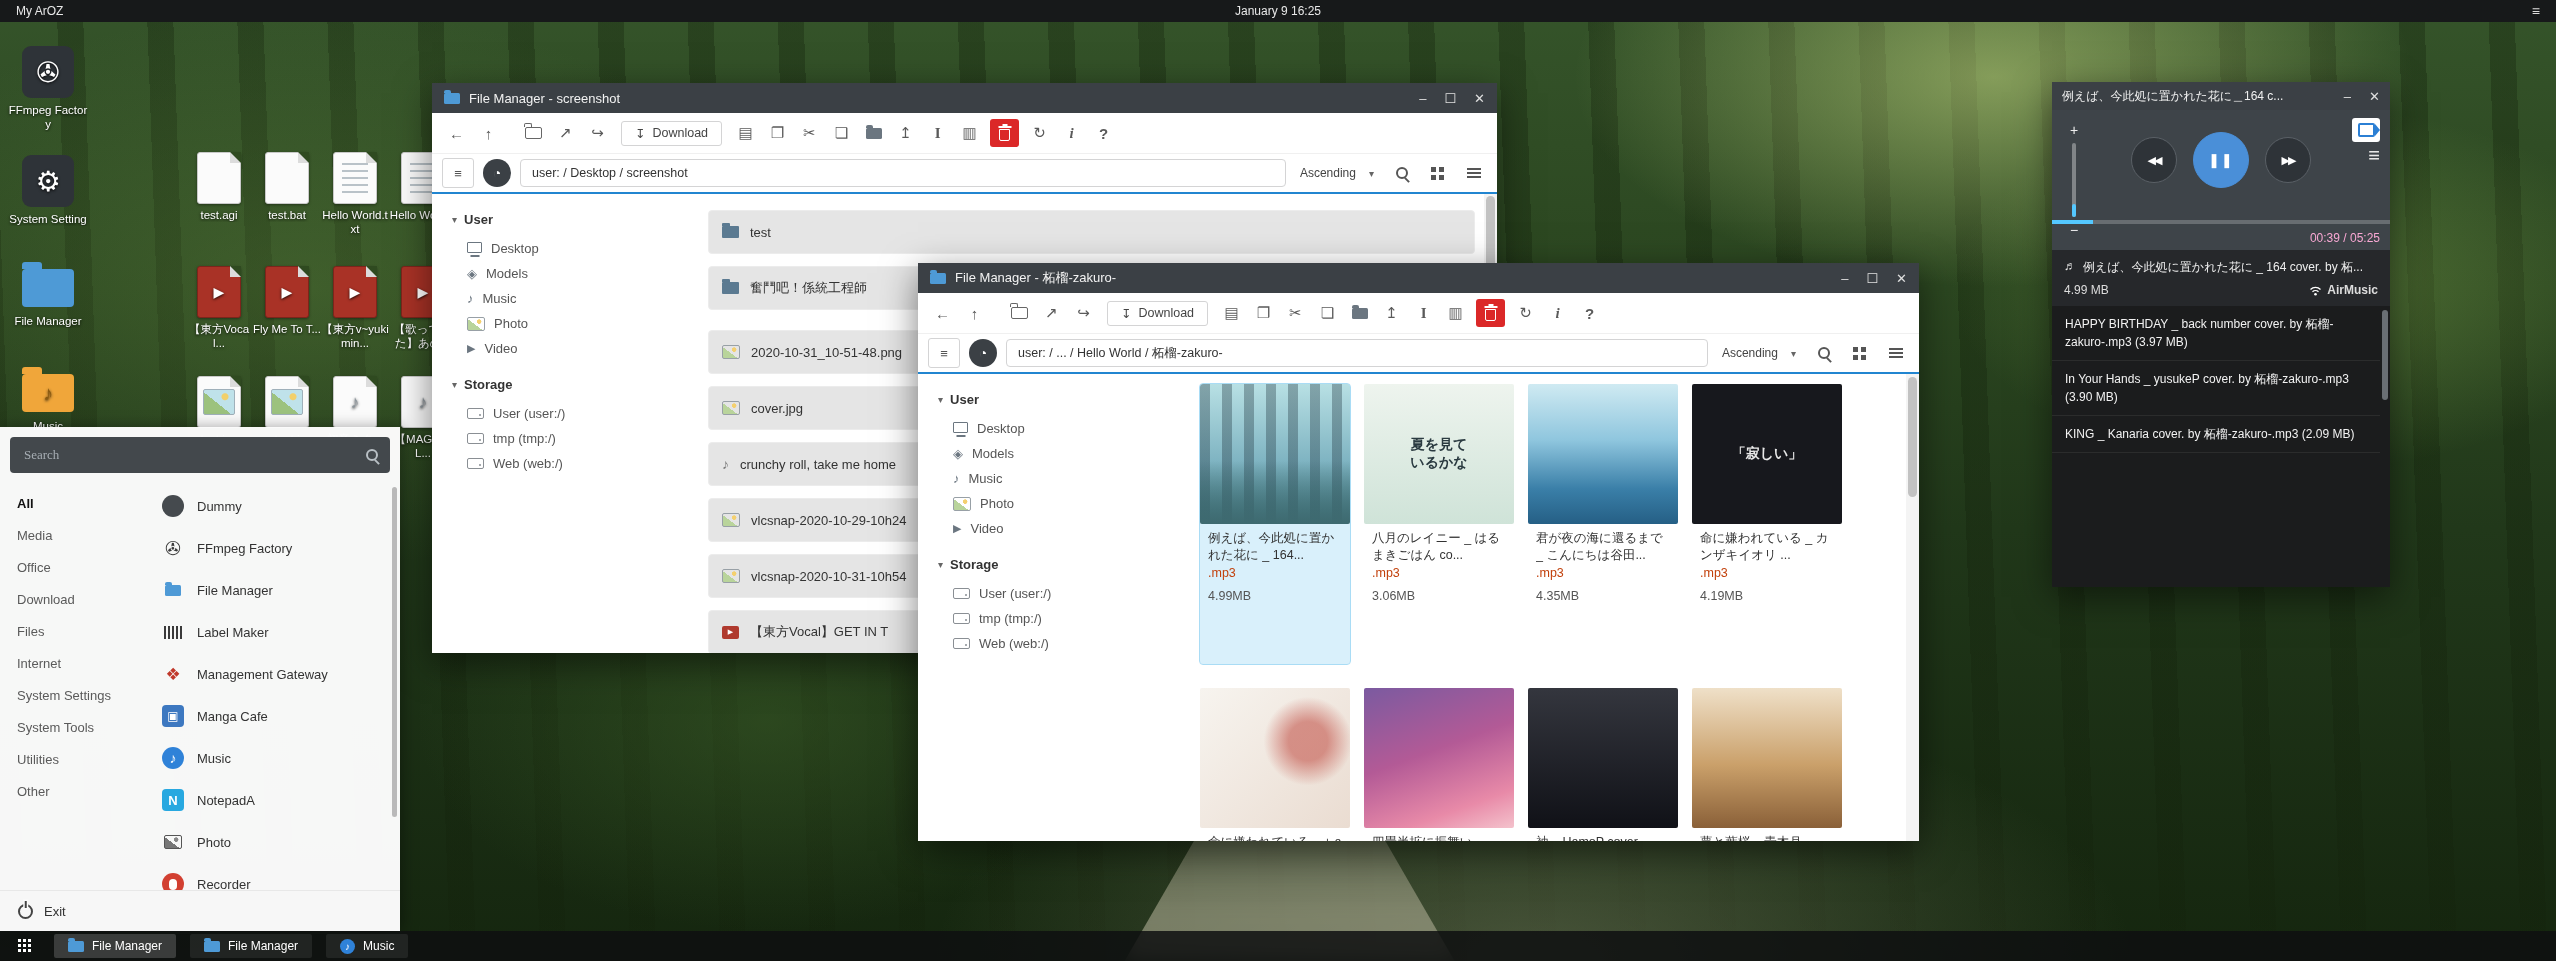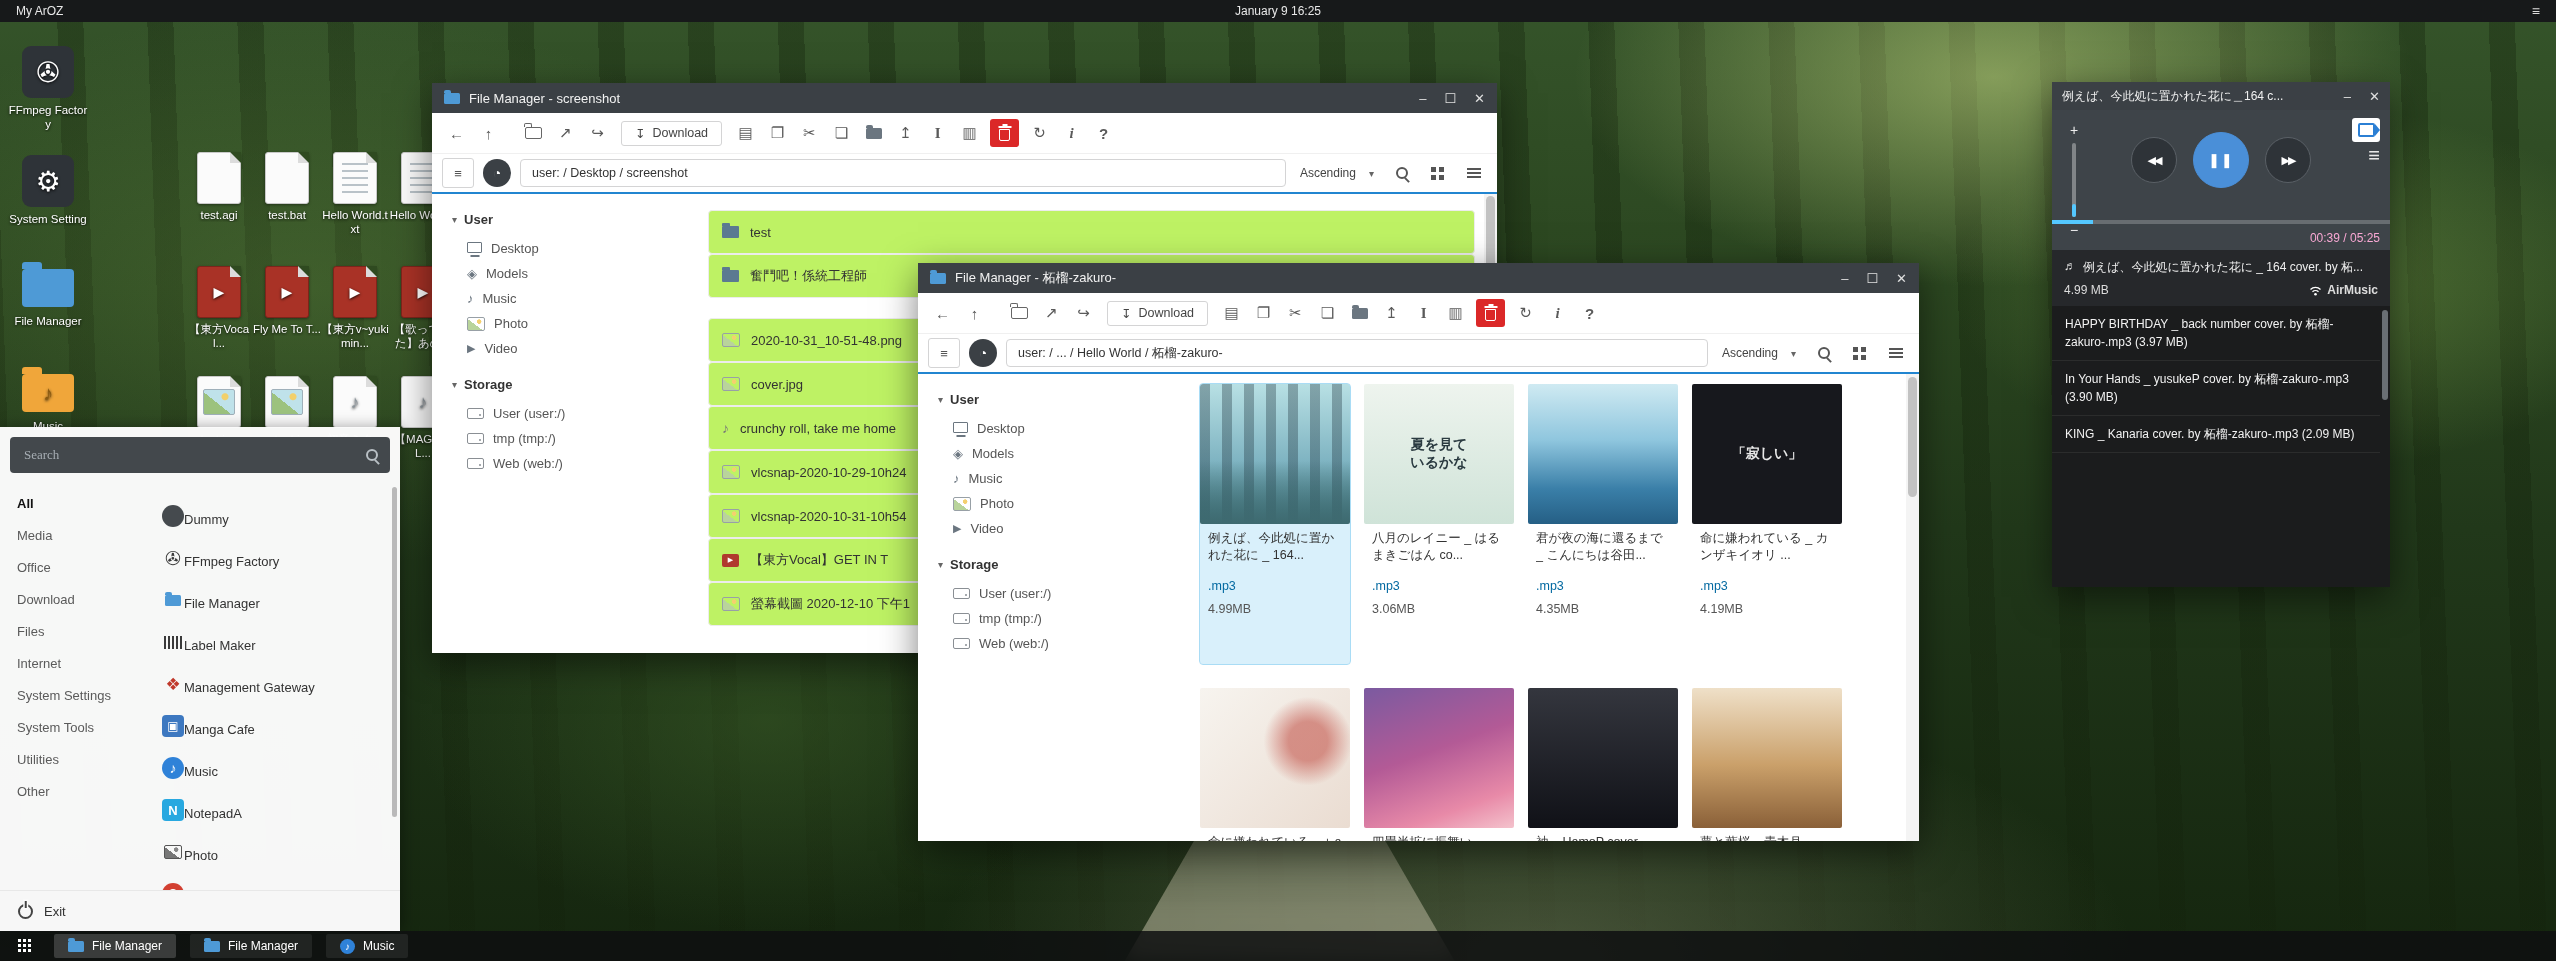--- a/index.html
+++ b/index.html
@@ -67,34 +67,34 @@
 
   
   .sidebar{width:270px;padding:18px 0 0 20px;font-size:13px;color:#444;flex-shrink:0;box-sizing:border-box}
   .side-sec{font-weight:bold;color:#333;margin:0 0 9px;display:flex;align-items:center;gap:7px}
   .side-item{display:flex;align-items:center;gap:9px;padding:5px 0 5px 15px;color:#555;cursor:pointer}
   .side-gap{height:16px}
 
   
   .filelist{flex:1;padding:16px 22px 0 6px;overflow:hidden}
   .frow{height:42px;border:1px solid #ececec;border-radius:4px;display:flex;align-items:center;gap:11px;
-    padding:0 13px;margin-bottom:0;background:#bef264;font-size:13px;color:#333;white-space:nowrap;overflow:hidden;cursor:pointer}
+    padding:0 13px;margin-bottom:12px;background:#e5e5e5;font-size:13px;color:#333;white-space:nowrap;overflow:hidden;cursor:pointer}
   .frow.gap{margin-top:20px}
 
   
   .gridarea{flex:1;padding:10px 4px 0 12px;display:flex;flex-wrap:wrap;column-gap:14px;row-gap:24px;
     align-content:flex-start;overflow:hidden}
   .tile{width:150px;height:280px;border-radius:3px;background:#fff;cursor:pointer;box-sizing:border-box}
   .tile.selected{background:#d9f0fb;outline:1px solid #a9dcf5}
   .thumb{width:150px;height:140px;border-radius:2px;overflow:hidden;display:flex}
   .tb-text{width:100%;height:100%;display:flex;align-items:center;justify-content:center;
     font-size:14px;font-weight:bold;color:#2a3a40;white-space:pre-line;text-align:center}
   .tcap{padding:6px 8px 0;font-size:12.5px;color:#333}
   .tname{line-height:1.32;max-height:50px;overflow:hidden;word-break:break-all}
-  .text-ext{color:#0369a1;margin-top:16px;min-height:14px}
+  .text-ext{color:#c2410c;margin-top:3px;min-height:14px}
   .tsize{color:#555;margin-top:9px}
 
   .art-city{background:linear-gradient(0deg,#3e6a70 0%,transparent 45%),
     repeating-linear-gradient(90deg, rgba(30,50,60,.35) 0 10px, transparent 10px 22px),
     linear-gradient(180deg,#b8e0e4 0%,#7fb4c2 55%,#49828c 100%)}
   .art-summer{background:linear-gradient(180deg,#eef4ee,#cfe3d8)}
   .art-sea{background:linear-gradient(180deg,#cfeaf2 0%,#8fc6de 40%,#3a7fa8 75%,#255f85 100%)}
   .art-lonely{background:#17181d}
   .art-lonely .tb-text{color:#e8e8e8;font-size:14px}
   .art-white{background:radial-gradient(circle at 72% 38%, rgba(190,70,60,.55) 0 14%, transparent 32%),
@@ -138,21 +138,21 @@
   .startmenu{position:absolute;left:0;top:427px;width:400px;height:504px;background:rgba(252,252,252,.98);
     z-index:20;display:flex;flex-direction:column;box-shadow:3px 0 14px rgba(0,0,0,.35);box-sizing:border-box}
   .sm-search{margin:10px 10px 6px;height:36px;background:#43484c;border-radius:4px;display:flex;align-items:center;padding:0 12px;gap:8px}
   .sm-input{flex:1;background:transparent;border:none;outline:none;color:#ddd;font-size:13px;font-family:Liberation Serif, serif}
   .sm-input::placeholder{color:#a6adb3}
   .sm-body{flex:1;display:flex;overflow:hidden}
   .sm-cats{width:150px;padding-top:8px}
   .sm-cat{height:32px;display:flex;align-items:center;padding-left:17px;font-size:13px;color:#5a5a5a;cursor:pointer}
   .sm-cat.active{color:#111;font-weight:bold}
   .sm-apps{flex:1;padding-top:6px;position:relative}
-  .sm-app{height:42px;display:flex;align-items:flex-end;padding-left:12px;font-size:13px;color:#333;cursor:pointer}
+  .sm-app{height:42px;display:flex;align-items:center;gap:13px;padding-left:12px;font-size:13px;color:#333;cursor:pointer}
   .sm-scroll{position:absolute;right:3px;top:8px;width:5px;height:330px;background:#b9b9b9;border-radius:3px;cursor:pointer}
   .sm-footer{height:40px;display:flex;align-items:center;gap:11px;padding-left:18px;font-size:13px;color:#333;border-top:1px solid #e8e8e8;cursor:pointer}
   .ai{width:22px;height:22px;border-radius:4px;display:flex;align-items:center;justify-content:center;color:#fff;font-size:14px;flex-shrink:0}
   .ai-dummy{background:#454a4e;border-radius:50%}
   .ai-plain{color:#3a3a3a;font-size:19px}
   .ai-mgmt{color:#c0392b;font-size:17px}
   .ai-manga{background:#3d78c0;font-size:12px}
   .ai-music{background:#2f82d8;border-radius:50%}
   .ai-notepad{background:#28a8e0;font-weight:bold;font-size:13px}
   .ai-rec{background:#d23f31;border-radius:50%}

